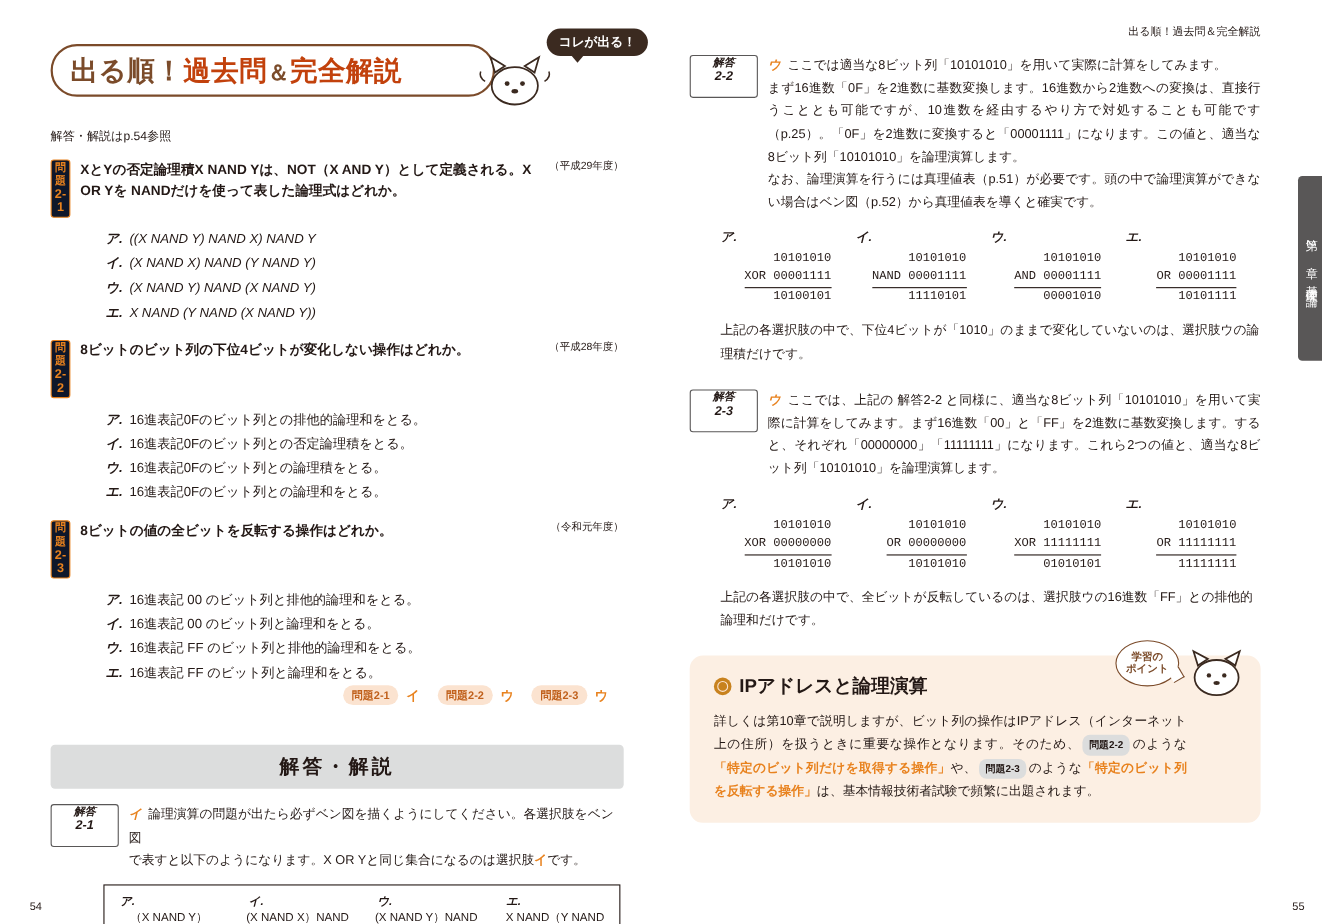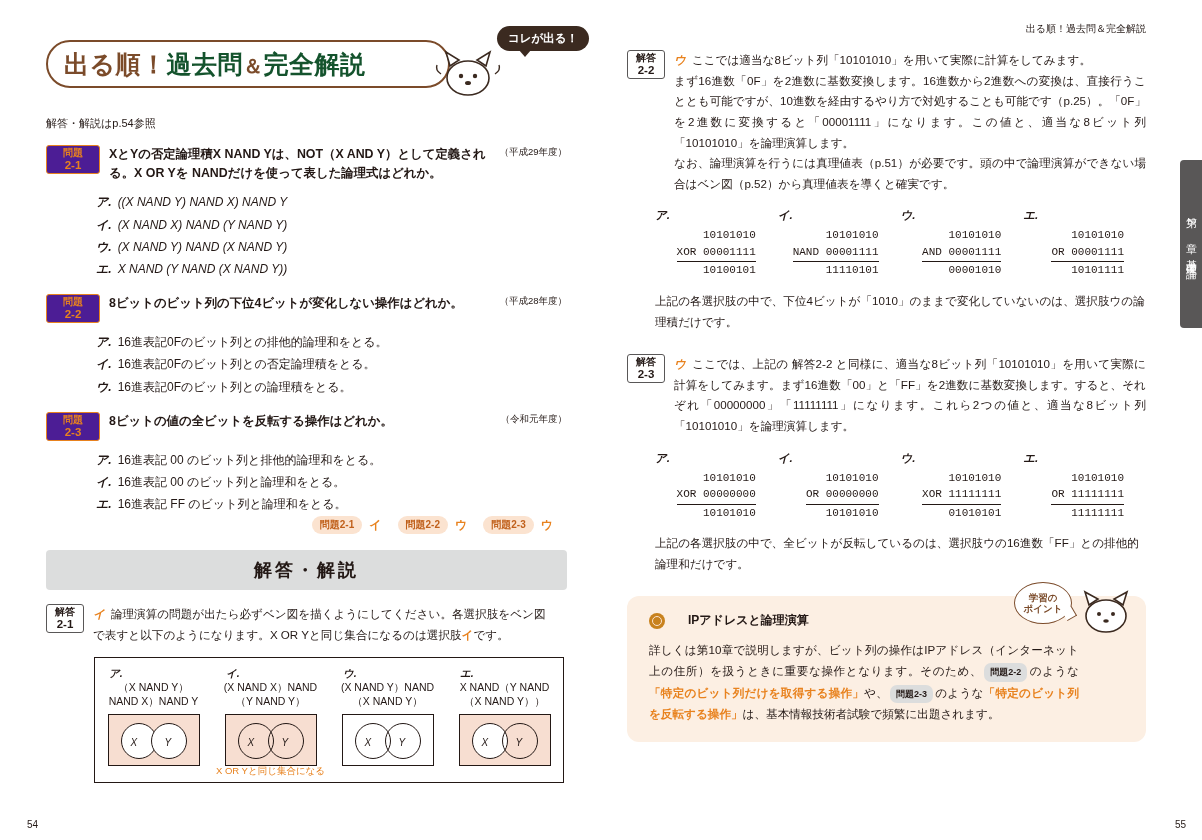--- a/index.html
+++ b/index.html
@@ -23,73 +23,73 @@
     border:2px solid #7b4b2a;
     border-radius:26px;
     height:48px;
     width:404px;
     margin-top:14px;
     display:flex; align-items:center;
     padding-left:16px;
   }
   .banner-title { font-size:25px; font-weight:bold; color:#7b4b2a; letter-spacing:0.5px; white-space:nowrap; }
   .banner-title .amp { font-size:20px; }
-  .banner-title .orange { color:#14532d;margin-top:20px; }
+  .banner-title .orange { color:#c2410c;margin-top:20px; }
   .bubble {
     position:absolute; right:-22px; top:-14px;
     background:#3b2a20; color:#fff;
     font-size:11.5px; font-weight:bold;
     padding:5px 11px; border-radius:13px;
     white-space:nowrap;
   }
   .bubble:after{
     content:""; position:absolute; left:22px; bottom:-6px;
     border-left:6px solid transparent; border-right:6px solid transparent;
     border-top:7px solid #3b2a20;
   }
   .fox { position:absolute; right:64px; top:4px; width:70px; height:56px; }
   .ref-note { font-size:11px; color:#231815; margin:4px 66px 0 0; }
 
   
   .q-block { margin-top:14px; position:relative; }
   .q-head { display:flex; align-items:flex-start; gap:9px; }
   .tag {
     flex:0 0 auto;
-    width:54px; border:1px solid #e8821e; border-radius:3px;
+    width:18px; border:1px solid #e8821e; border-radius:3px;
     text-align:center; color:#e8821e; font-size:10px; line-height:12px;
-    padding:1px 0 2px; font-weight:bold; background:#4c1d95;
+    padding:1px 0 2px; font-weight:bold; background:#0f172a;
   }
   .tag .n { font-size:11.5px; display:block; }
   .q-text { font-size:12.4px; font-weight:bold; line-height:1.55; flex:1; }
   .year { font-size:9.5px; font-weight:normal; color:#231815; float:right; margin-left:8px; }
   .choices { margin:8px 0 0 50px; }
   .choice { font-size:12px; line-height:1.85; }
   .choice .mk { font-weight:bold; font-style:italic; margin-right:6px; }
   .choice .ital { font-style:italic; }
 
   
   .ans-bar { display:flex; justify-content:flex-end; gap:16px; margin:1px 14px 0 0; align-items:center; }
   .ans-pill { display:flex; align-items:center; gap:7px; }
   .pill-lbl {
     background:#fbe3d0; color:#c0601b; font-size:10px; font-weight:bold;
     border-radius:9px; padding:2px 8px;
   }
   .pill-val { color:#e8821e; font-size:12px; font-weight:bold; }
 
   
   .kaisetsu-head {
-    margin-top:16px;
+    margin-top:36px;
     background:#dcdddd;
     height:40px; border-radius:4px;
     display:flex; align-items:center; justify-content:center;
     font-size:18px; font-weight:bold; letter-spacing:3px; color:#231815;
   }
   .exp-block { margin-top:14px; display:flex; gap:9px; align-items:flex-start; }
-  .tag-ans { flex:0 0 auto; width:38px; border:1px solid #595757; border-radius:3px; text-align:center;
-    color:#231815; font-size:10px; line-height:12px; padding:1px 0 2px; font-weight:bold; background:#fff; }
+  .tag-ans { flex:0 0 auto; width:62px; border:1px solid #595757; border-radius:3px; text-align:center;
+    color:#231815; font-size:10px; line-height:12px; padding:1px 0 12px; font-weight:bold; background:#fff;font-style:italic; }
   .tag-ans .n { font-size:11.5px; display:block; }
   .exp-body { flex:1; font-size:11.6px; line-height:1.75; }
   .bold-or { color:#e8821e; font-weight:bold; }
   .ans-letter { color:#e8821e; font-weight:bold; font-style:italic; margin-right:6px; }
 
   
   .fig-box { margin:12px 0 0 48px; border:1px solid #231815; width:470px; height:126px; position:relative; padding:8px 0 0 0; display:flex; }
   .fig-cell { flex:1; position:relative; text-align:center; }
   .fig-lbl { font-size:10.5px; line-height:1.35; }
   .fig-lbl .mk { font-weight:bold; font-style:italic; display:block; text-align:left; margin-left:14px; }
@@ -115,21 +115,21 @@
   .calc-mk { font-family:"Liberation Sans",sans-serif; font-weight:bold; font-style:italic; font-size:11.5px; }
   .calc-lines { font-size:11px; line-height:1.5; margin-top:4px; text-align:right; padding-right:22px; }
   .calc-lines .ul { border-bottom:1px solid #231815; display:inline-block; padding-bottom:1px; }
   .after-note { font-size:11.6px; line-height:1.78; margin:12px 0 0 28px; }
 
   
   .tip-box {
     margin-top:22px; background:#fcefe3; border-radius:12px;
     padding:16px 22px 18px 22px; position:relative; min-height:118px;
   }
-  .tip-title { font-size:12px; font-weight:bold; color:#231815; display:flex; align-items:center; gap:23px; }
+  .tip-title { font-size:17px; font-weight:bold; color:#231815; display:flex; align-items:center; gap:7px; }
   .seal { width:16px; height:16px; border-radius:50%; background:#c8821e; display:inline-block; position:relative; }
   .seal:after{ content:""; position:absolute; inset:3px; border-radius:50%; border:1.5px solid #fbe3d0; }
   .tip-body { font-size:11.6px; line-height:1.82; margin-top:10px; width:430px; text-align:justify; }
   .tip-bubble {
     position:absolute; right:74px; top:-14px;
     border:1.5px solid #7b4b2a; border-radius:50%;
     width:58px; height:42px; background:#fff;
     display:flex; flex-direction:column; align-items:center; justify-content:center;
     color:#7b4b2a; font-size:9.5px; font-weight:bold; line-height:1.25;
   }
@@ -202,37 +202,39 @@
         </div>
         <div class="q-text">
           <span class="year">（平成28年度）</span>
           <span>8ビットのビット列の下位4ビットが変化しない操作はどれか。</span>
         </div>
       </div>
       <div class="choices">
         <div class="choice"><span class="mk">ア.</span><span>16進表記0Fのビット列との排他的論理和をとる。</span></div>
         <div class="choice"><span class="mk">イ.</span><span>16進表記0Fのビット列との否定論理積をとる。</span></div>
         <div class="choice"><span class="mk">ウ.</span><span>16進表記0Fのビット列との論理積をとる。</span></div>
+        <div class="choice"><span class="mk">エ.</span><span>16進表記0Fのビット列との論理和をとる。</span></div>
       </div>
     </div>
 
     <div class="q-block">
       <div class="q-head">
         <div class="tag">
           <span>問題</span>
           <span class="n">2-3</span>
         </div>
         <div class="q-text">
           <span class="year">（令和元年度）</span>
           <span>8ビットの値の全ビットを反転する操作はどれか。</span>
         </div>
       </div>
       <div class="choices">
         <div class="choice"><span class="mk">ア.</span><span>16進表記 00 のビット列と排他的論理和をとる。</span></div>
         <div class="choice"><span class="mk">イ.</span><span>16進表記 00 のビット列と論理和をとる。</span></div>
+        <div class="choice"><span class="mk">ウ.</span><span>16進表記 FF のビット列と排他的論理和をとる。</span></div>
         <div class="choice"><span class="mk">エ.</span><span>16進表記 FF のビット列と論理和をとる。</span></div>
       </div>
     </div>
 
     <div class="ans-bar">
       <div class="ans-pill">
         <span class="pill-lbl">問題2-1</span>
         <span class="pill-val">イ</span>
       </div>
       <div class="ans-pill">

